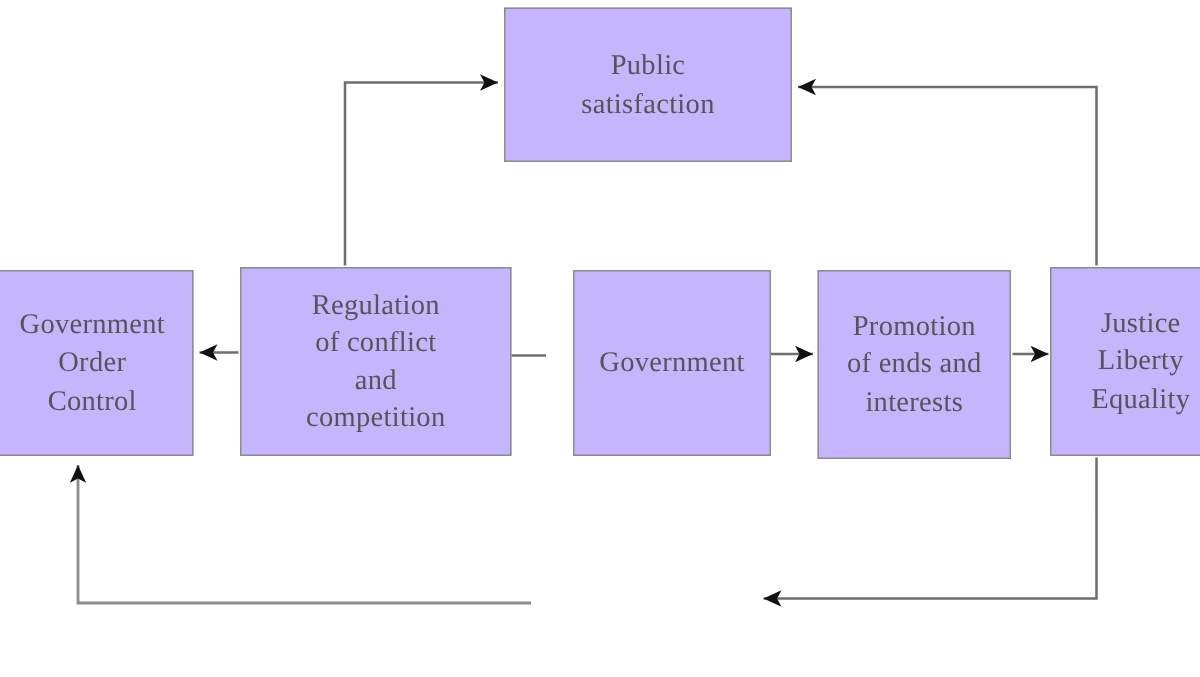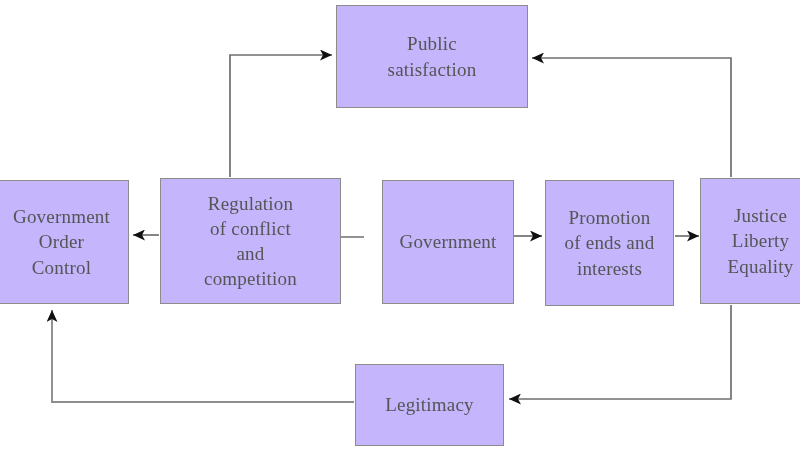--- a/index.html
+++ b/index.html
@@ -136,17 +136,14 @@
 of ends and
 interests</span>
   </div>
 
   <div class="node" id="node-justice">
     <span class="label">Justice
 Liberty
 Equality</span>
   </div>
 
-  <div class="node" id="node-legitimacy">
-    <span class="label">Legitimacy</span>
-  </div>
 
 </div>
 
 </body></html>

